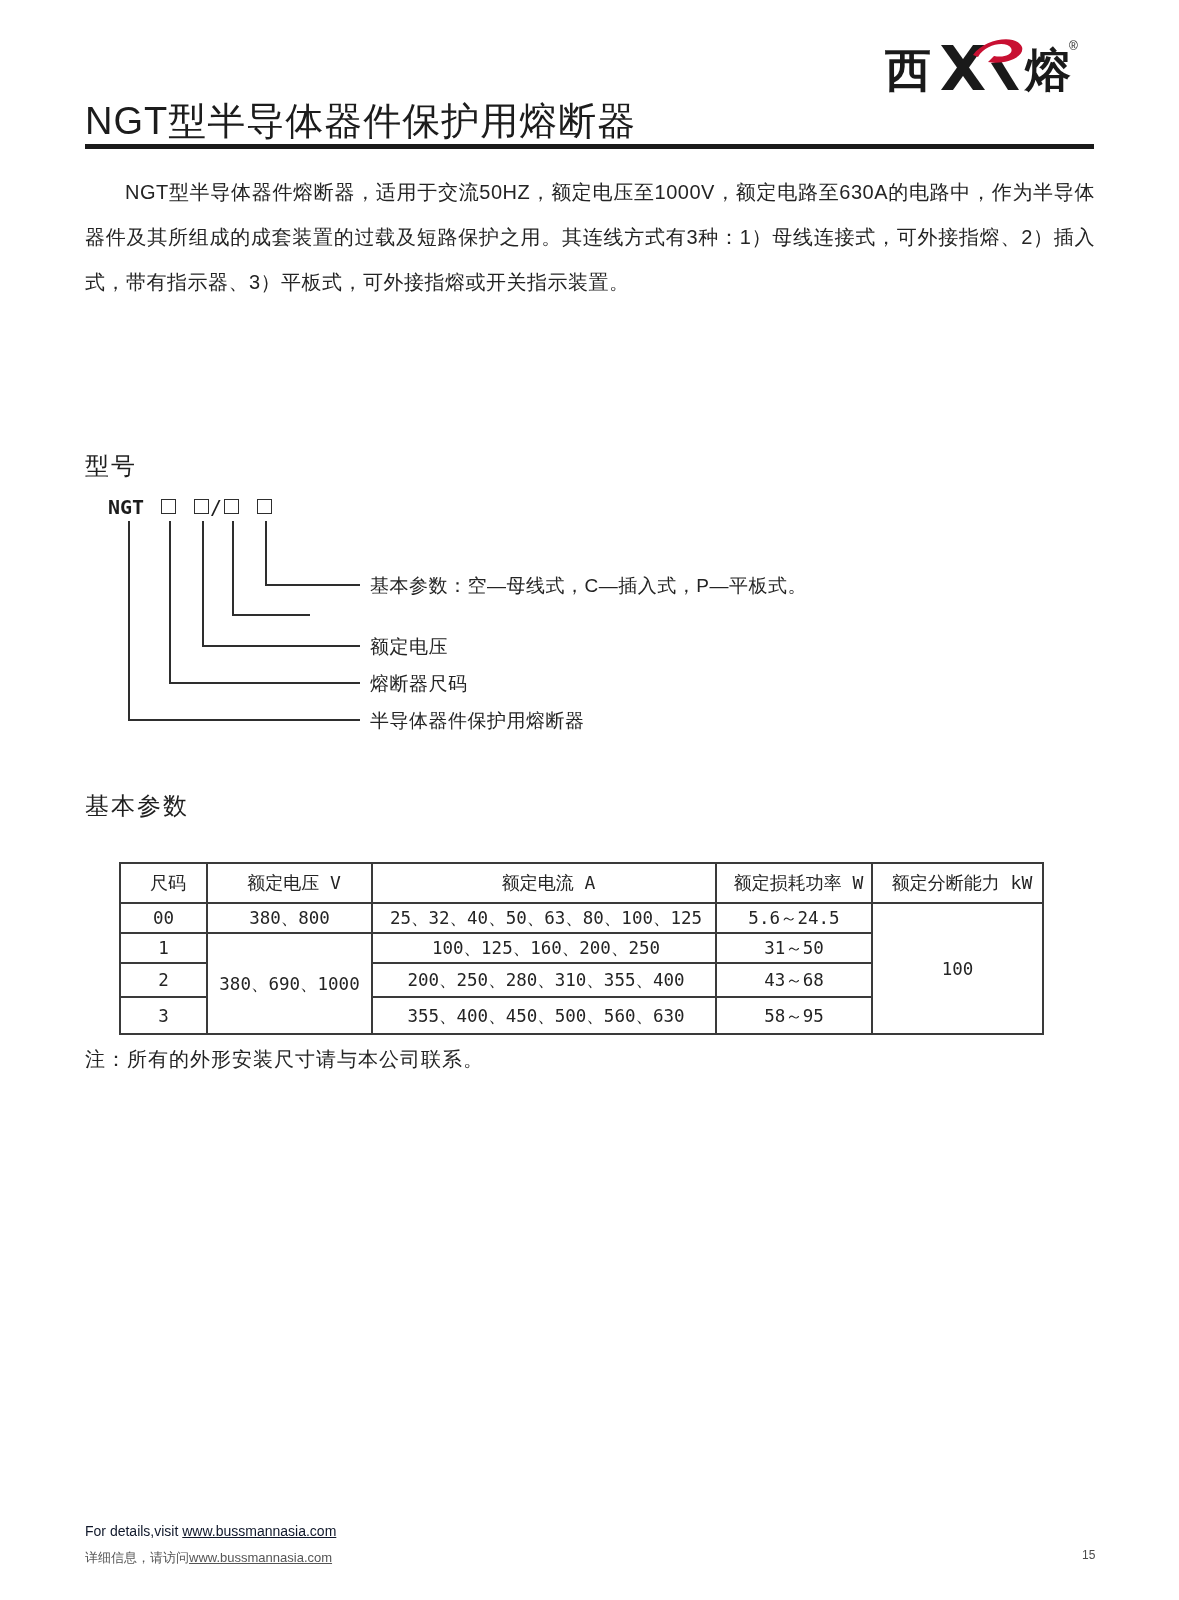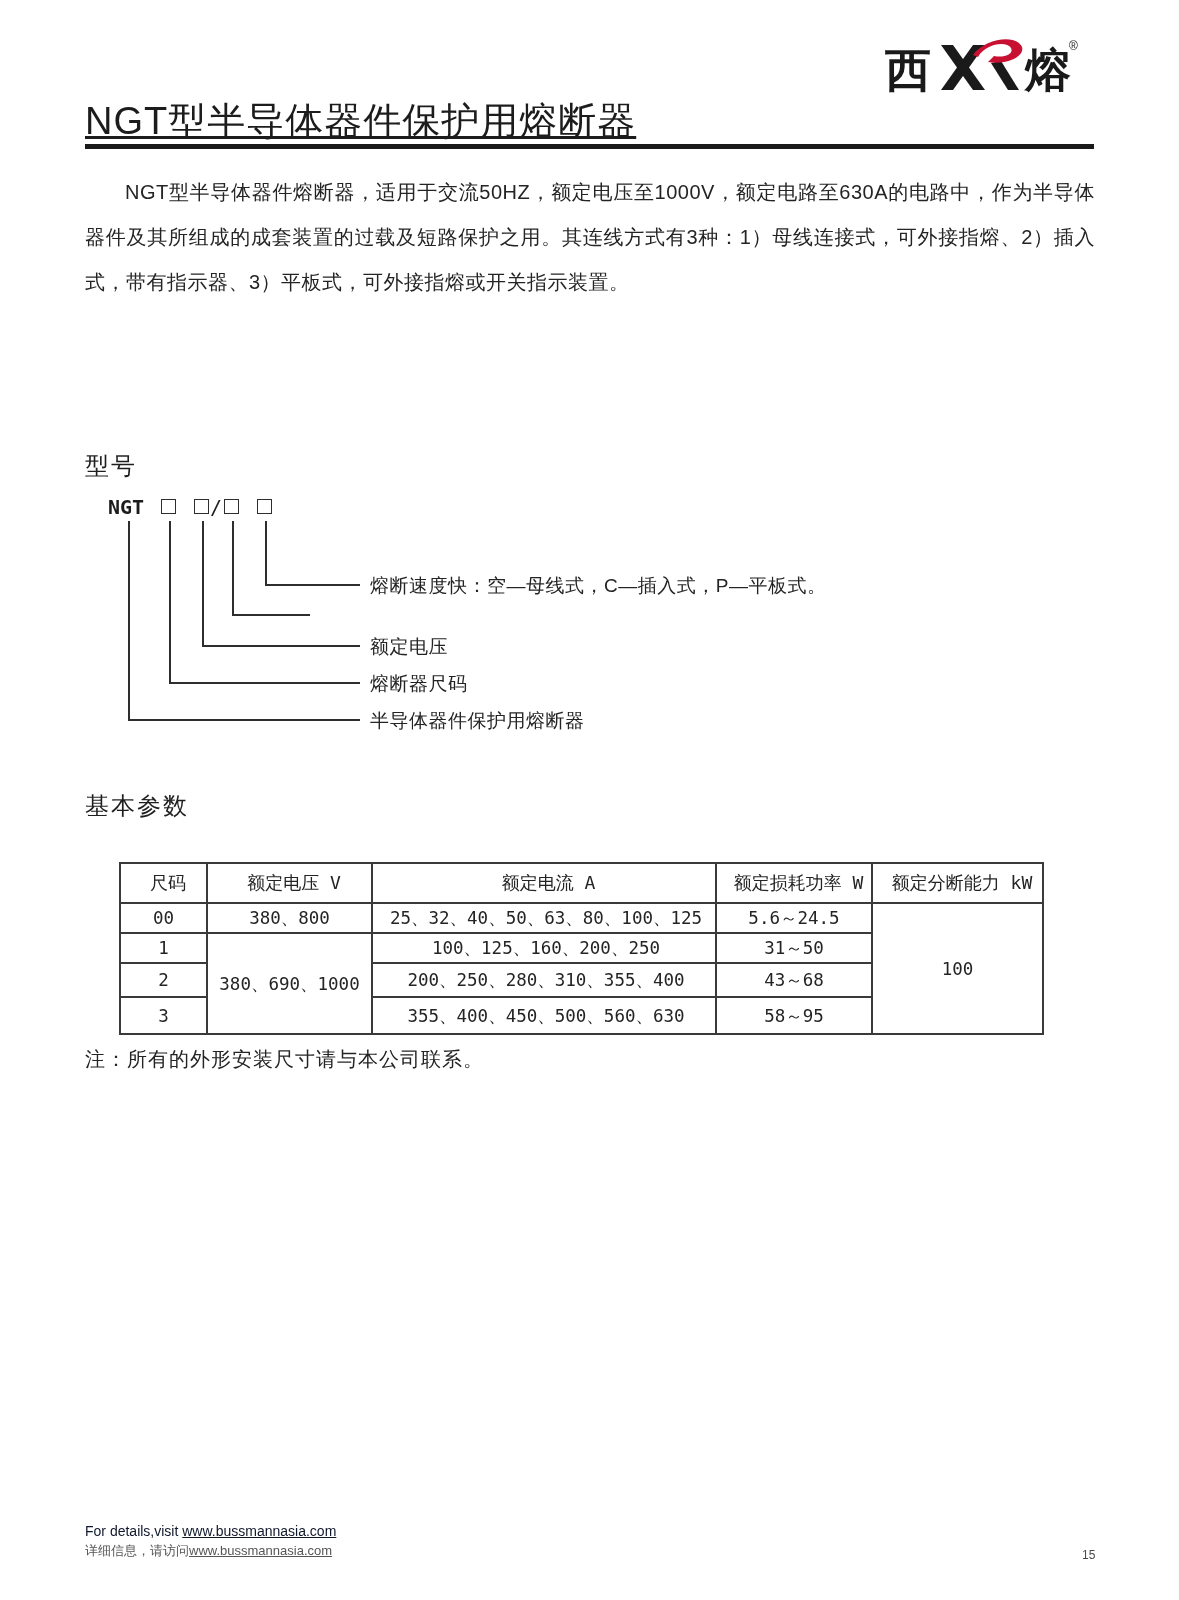--- a/index.html
+++ b/index.html
@@ -12,21 +12,21 @@
     overflow: hidden;
   }
   .page { position: absolute; inset: 0; padding: 0 84px 0 85px; }
 
   
   .logo { position: absolute; top: 36px; right: 98px; width: 196px; height: 62px; }
 
   
   .title {
     position: absolute; top: 96px; left: 85px;
-    font-size: 38px; font-weight: 500; letter-spacing: 1px; color: #1c1c1c; text-decoration: underline;
+    font-size: 38px; font-weight: 500; letter-spacing: 1px; color: #1c1c1c;
   }
   .title-rule {
     position: absolute; top: 144px; left: 85px; width: 1009px; height: 5px;
     background: #1a1a1a;
   }
 
   
   .intro { position: absolute; top: 170px; left: 85px; width: 1010px; }
   .intro p {
     font-size: 20px; line-height: 45px; color: #242424;
@@ -79,21 +79,21 @@
 
   
   .note {
     position: absolute; top: 1046px; left: 85px;
     font-size: 20px; color: #242424; letter-spacing: 1px;
   }
 
   
   .footer { position: absolute; left: 85px; top: 1523px; }
   .footer-en { font-size: 14px; color: #0f172a; }
-  .footer-zh { font-size: 13px; color: #555; margin-top: 3px; }
+  .footer-zh { font-size: 13px; color: #555; margin-top: 10px; }
   .footer a { color: inherit; text-decoration: underline; }
   .page-number {
     position: absolute; left: 1082px; top: 1548px;
     font-size: 12px; color: #4a4a4a;
   }
 </style>
 </head>
 <body>
 
 <div class="page">
@@ -137,21 +137,21 @@
     <span class="dline v" style="left:117px; top:26px; height:124px"></span>
     <span class="dline v" style="left:147px; top:26px; height:93px"></span>
     <span class="dline v" style="left:180px; top:26px; height:63px"></span>
 
     <span class="dline h" style="left:180px; top:89px;  width:95px"></span>
     <span class="dline h" style="left:147px; top:119px; width:78px"></span>
     <span class="dline h" style="left:117px; top:150px; width:158px"></span>
     <span class="dline h" style="left:84px;  top:187px; width:191px"></span>
     <span class="dline h" style="left:43px;  top:224px; width:232px"></span>
 
-    <span class="dlabel" style="top:78px">熔断速度快：空—母线式，C—插入式，P—平板式。</span>
+    <span class="dlabel" style="top:78px">基本参数：空—母线式，C—插入式，P—平板式。</span>
     <span class="dlabel" style="top:139px">额定电压</span>
     <span class="dlabel" style="top:176px">熔断器尺码</span>
     <span class="dlabel" style="top:213px">半导体器件保护用熔断器</span>
   </div>
 
   <h2 class="section-heading heading-params">基本参数</h2>
 
   <table class="params-table">
     <colgroup>
       <col style="width:87px">

